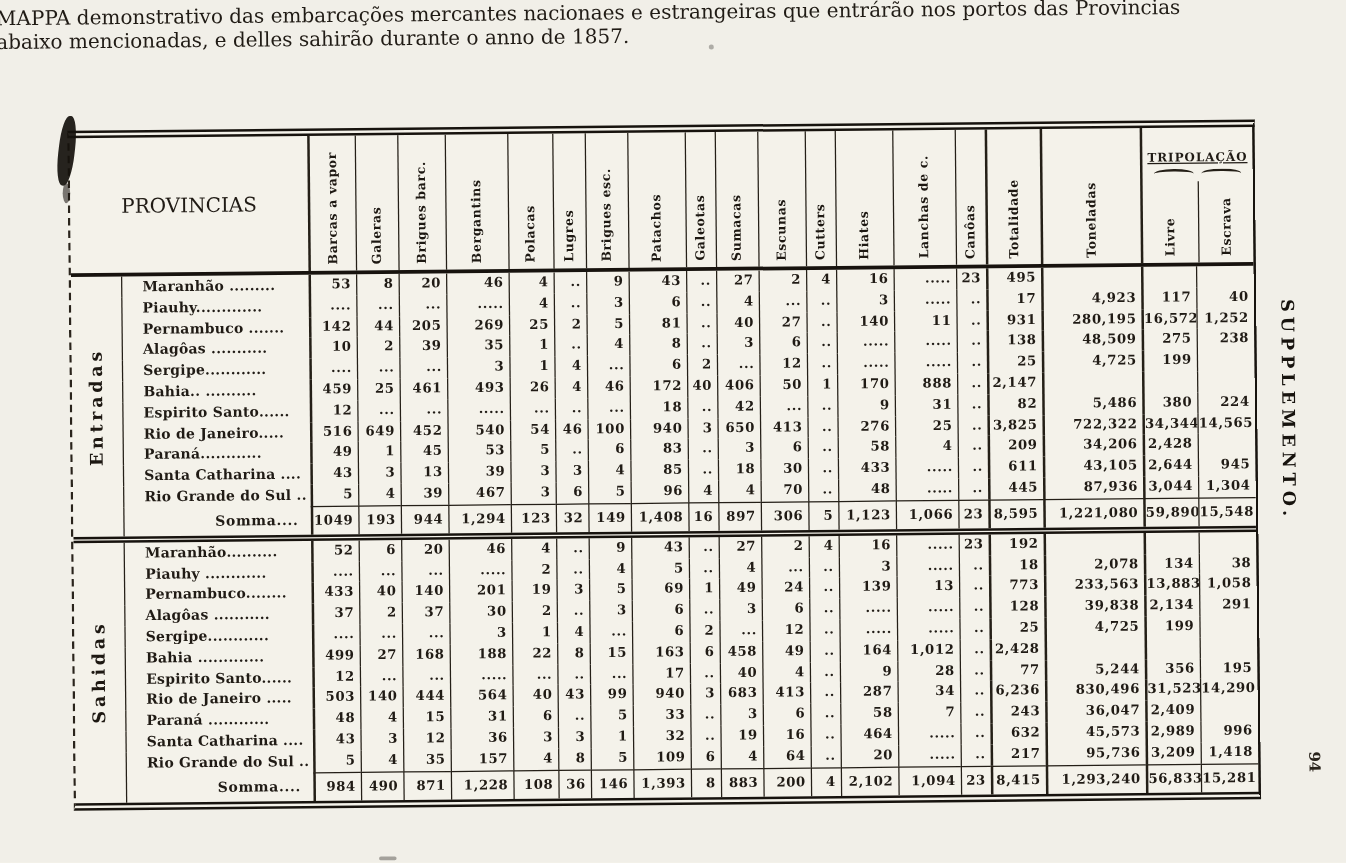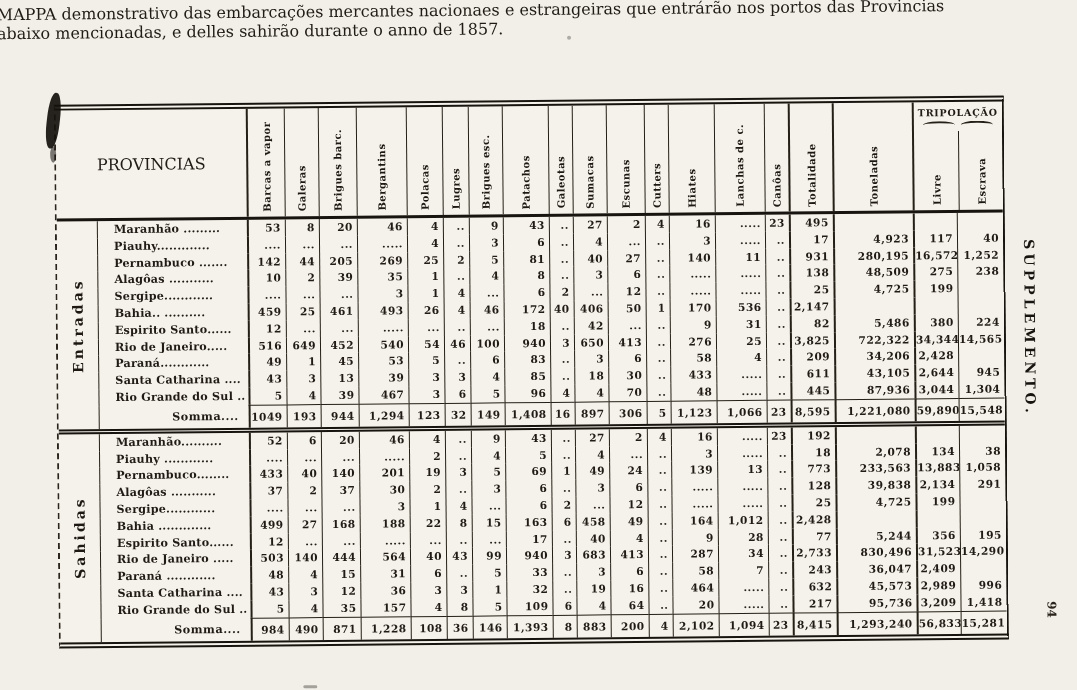--- a/index.html
+++ b/index.html
@@ -33,21 +33,21 @@
   
   .thead{height:108px;border-bottom:3px solid #17130e;}
   .hcell{position:relative;}
   .prov{grid-column:1 / span 2;display:flex;align-items:center;justify-content:center;}
   .vh{display:flex;flex-direction:column;justify-content:flex-end;align-items:center;padding-bottom:5px;overflow:hidden;}
   .vtext{writing-mode:vertical-rl;transform:rotate(180deg);font-weight:700;font-size:10px;
     letter-spacing:0.5px;white-space:nowrap;color:#1d1812;}
   .b1{border-left:1px solid #241f17;}
   .b2{border-left:2px solid #241f17;}
   .trip{grid-column:20 / span 2;display:flex;flex-direction:column;}
-  .trip-label{text-align:center;font-weight:700;font-size:9.5px;letter-spacing:0.8px;margin-top:5px;}
+  .trip-label{text-align:center;font-weight:700;font-size:9.5px;letter-spacing:0.8px;margin-top:19px;text-decoration:underline;}
   .braces{display:flex;justify-content:space-around;margin-top:3px;padding:0 6px;}
   .braces span{display:block;width:32px;height:6px;border-top:2px solid #241f17;border-radius:50% 50% 0 0;}
   .trip-subs{flex:1;display:grid;grid-template-columns:44px 46px;margin-top:2px;}
   .trip-sub{display:flex;flex-direction:column;justify-content:flex-end;align-items:center;padding-bottom:5px;}
   .trip-sub.second{border-left:1px solid #241f17;}
 
   
   .sect{grid-template-rows:repeat(11,16.8px) 23px;}
   .sect2{border-top:5px double #17130e;}
   .side{grid-column:1;grid-row:1 / span 12;display:flex;align-items:center;justify-content:center;}
@@ -262,21 +262,21 @@
         <div class="c v b1">493</div>
         <div class="c v b1">26</div>
         <div class="c v b1">4</div>
         <div class="c v b1">46</div>
         <div class="c v b1">172</div>
         <div class="c v b1">40</div>
         <div class="c v b1">406</div>
         <div class="c v b1">50</div>
         <div class="c v b1">1</div>
         <div class="c v b1">170</div>
-        <div class="c v b1">536</div>
+        <div class="c v b1">888</div>
         <div class="c v b1">..</div>
         <div class="c v b2">2,147</div>
         <div class="c v b2"></div>
         <div class="c v b2"></div>
         <div class="c v b1"></div>
         <div class="c name">Espirito Santo......</div>
         <div class="c v b2">12</div>
         <div class="c v b1">...</div>
         <div class="c v b1">...</div>
         <div class="c v b1">.....</div>
@@ -549,21 +549,21 @@
         <div class="c v b1">43</div>
         <div class="c v b1">99</div>
         <div class="c v b1">940</div>
         <div class="c v b1">3</div>
         <div class="c v b1">683</div>
         <div class="c v b1">413</div>
         <div class="c v b1">..</div>
         <div class="c v b1">287</div>
         <div class="c v b1">34</div>
         <div class="c v b1">..</div>
-        <div class="c v b2">2,733</div>
+        <div class="c v b2">6,236</div>
         <div class="c v b2">830,496</div>
         <div class="c v b2">31,523</div>
         <div class="c v b1">14,290</div>
         <div class="c name">Paraná ............</div>
         <div class="c v b2">48</div>
         <div class="c v b1">4</div>
         <div class="c v b1">15</div>
         <div class="c v b1">31</div>
         <div class="c v b1">6</div>
         <div class="c v b1">..</div>

